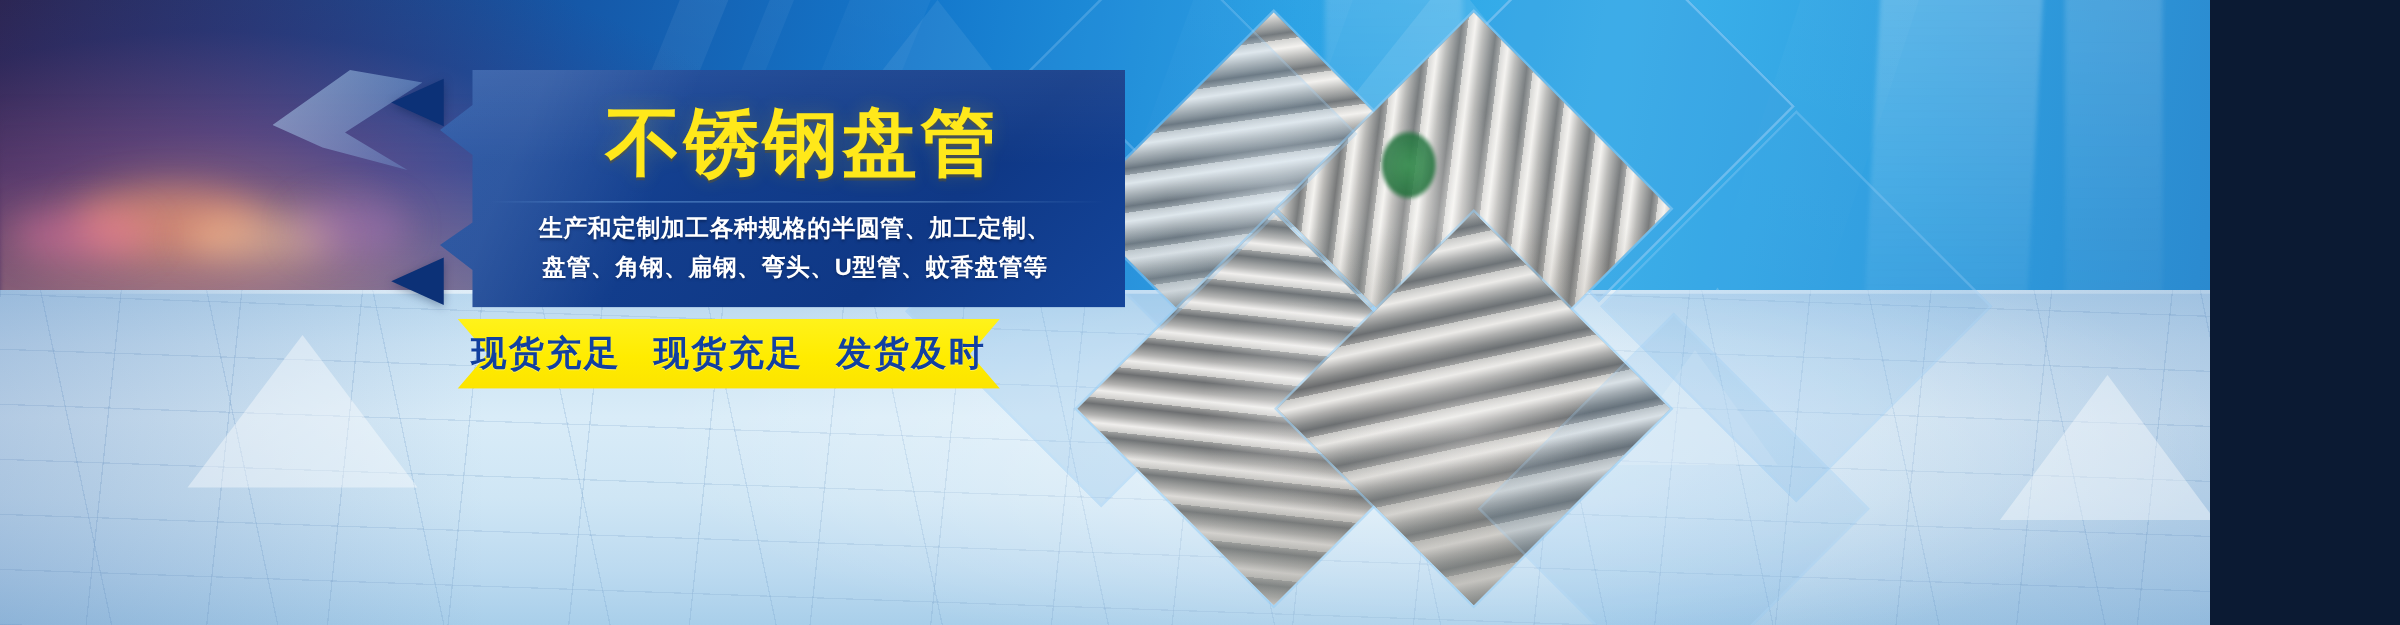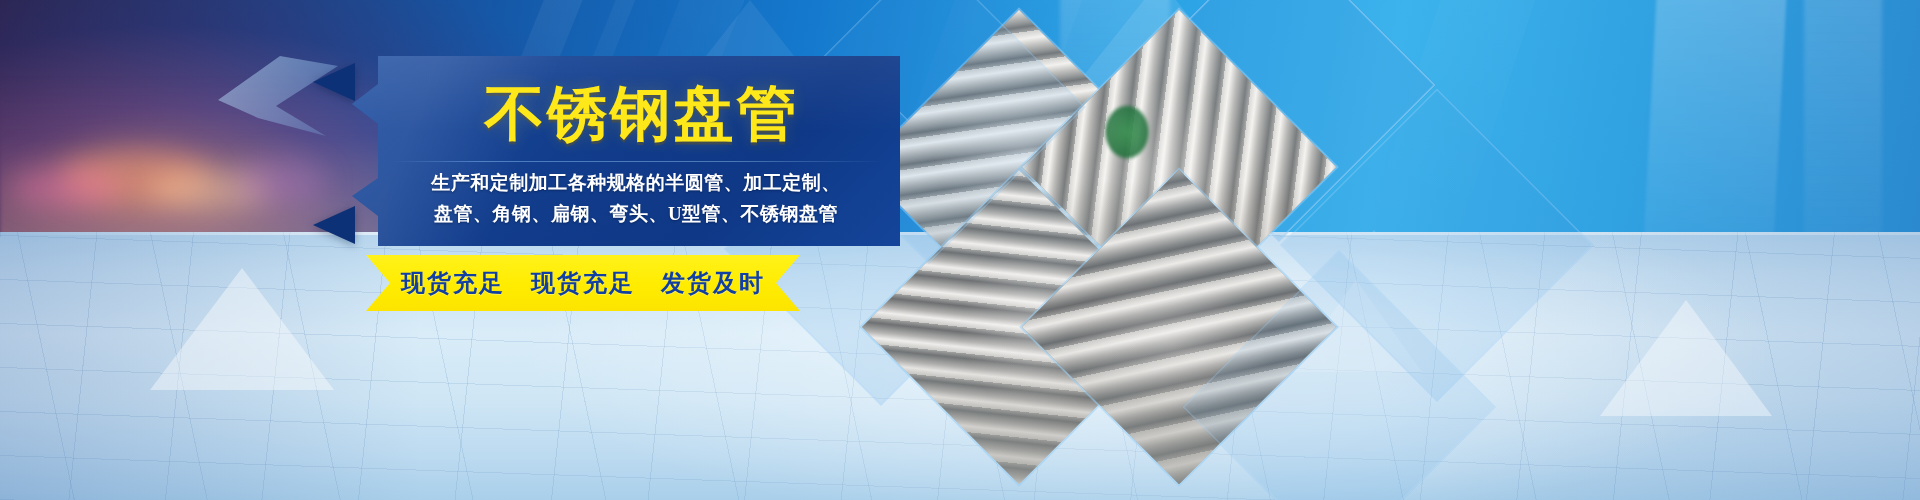--- a/index.html
+++ b/index.html
@@ -1,23 +1,23 @@
 <!DOCTYPE html>
 <html lang="zh"><head>
 <meta charset="utf-8">
 <title>不锈钢盘管 Banner</title>
 <style>
   html,body{margin:0;padding:0;background:#0b1a33;}
   *{box-sizing:border-box;}
 
   .banner{
     position:relative;
-    width:1920px;height:500px;
+    width:1768px;height:500px;
     overflow:hidden;
-    font-family:Liberation Serif, serif;
+    font-family:Liberation Sans, sans-serif;
     background:#1a7fd4;
   }
 
   
   .bg-base{
     position:absolute;inset:0;
     background:
       radial-gradient(ellipse 620px 300px at 170px 190px, rgba(255,150,120,.55) 0%, rgba(180,90,140,.35) 28%, rgba(60,50,120,.25) 55%, rgba(30,40,90,0) 78%),
       linear-gradient(100deg,
         #2a2550 0%,
@@ -187,21 +187,21 @@
       434px 56px,
       0 56px,
       24px 28px
     );
     box-shadow:0 4px 14px rgba(10,40,90,.28);
   }
   .ylw-text{
     position:absolute;left:366px;top:255px;width:434px;height:56px;
     display:flex;align-items:center;justify-content:center;gap:26px;
     color:#1240A0;
-    font-size:24px;font-weight:bold;letter-spacing:2px;
+    font-size:28px;font-weight:bold;letter-spacing:2px;
     white-space:nowrap;
     text-align:center;
   }
   .ylw-text span{text-shadow:0 1px 0 rgba(255,255,255,.35);}
 
   
   .dia-wrap{
     position:absolute;left:830px;top:-62px;width:620px;height:620px;
   }
   .dia{
@@ -357,21 +357,21 @@
   </div>
 
   <div class="ribbon-notch-a"></div>
   <div class="ribbon-notch-b"></div>
   <div class="ribbon"></div>
   <div class="ribbon-sheen"></div>
   <div class="ribbon-divider"></div>
 
   <div class="title">不锈钢盘管</div>
   <div class="sub sub1">生产和定制加工各种规格的半圆管、加工定制、</div>
-  <div class="sub sub2">盘管、角钢、扁钢、弯头、U型管、不锈钢盘管</div>
+  <div class="sub sub2">盘管、角钢、扁钢、弯头、U型管、蚊香盘管等</div>
 
   <div class="ylw"></div>
   <div class="ylw-text">
     <span>现货充足</span>
     <span>现货充足</span>
     <span>发货及时</span>
   </div>
 
 </div>
 

